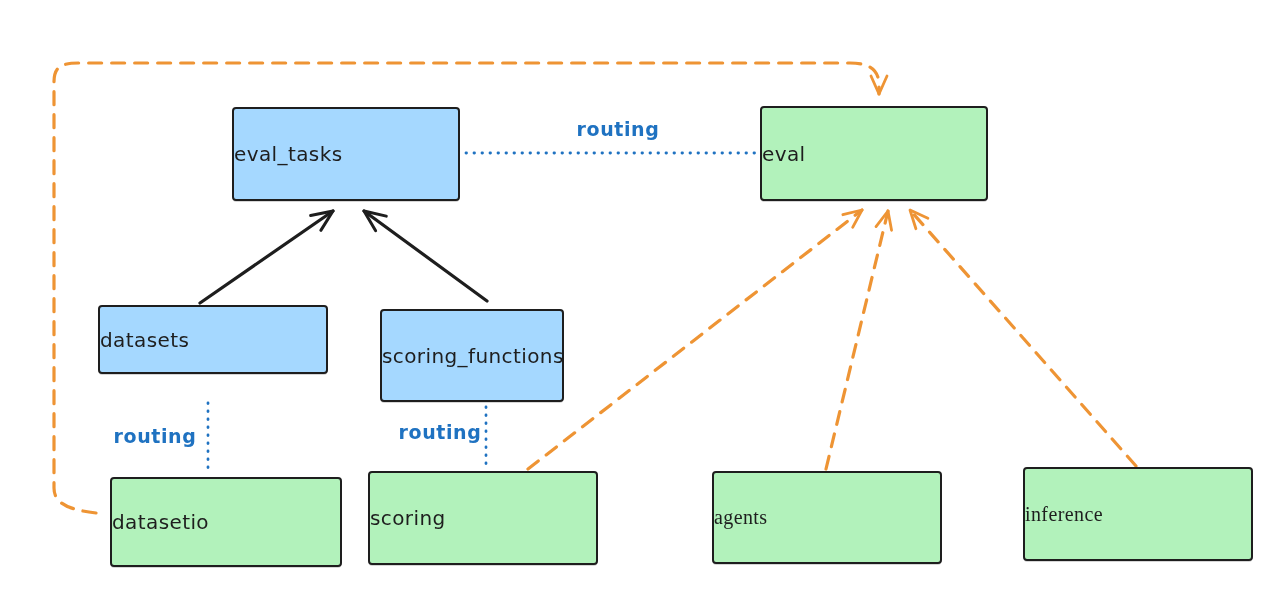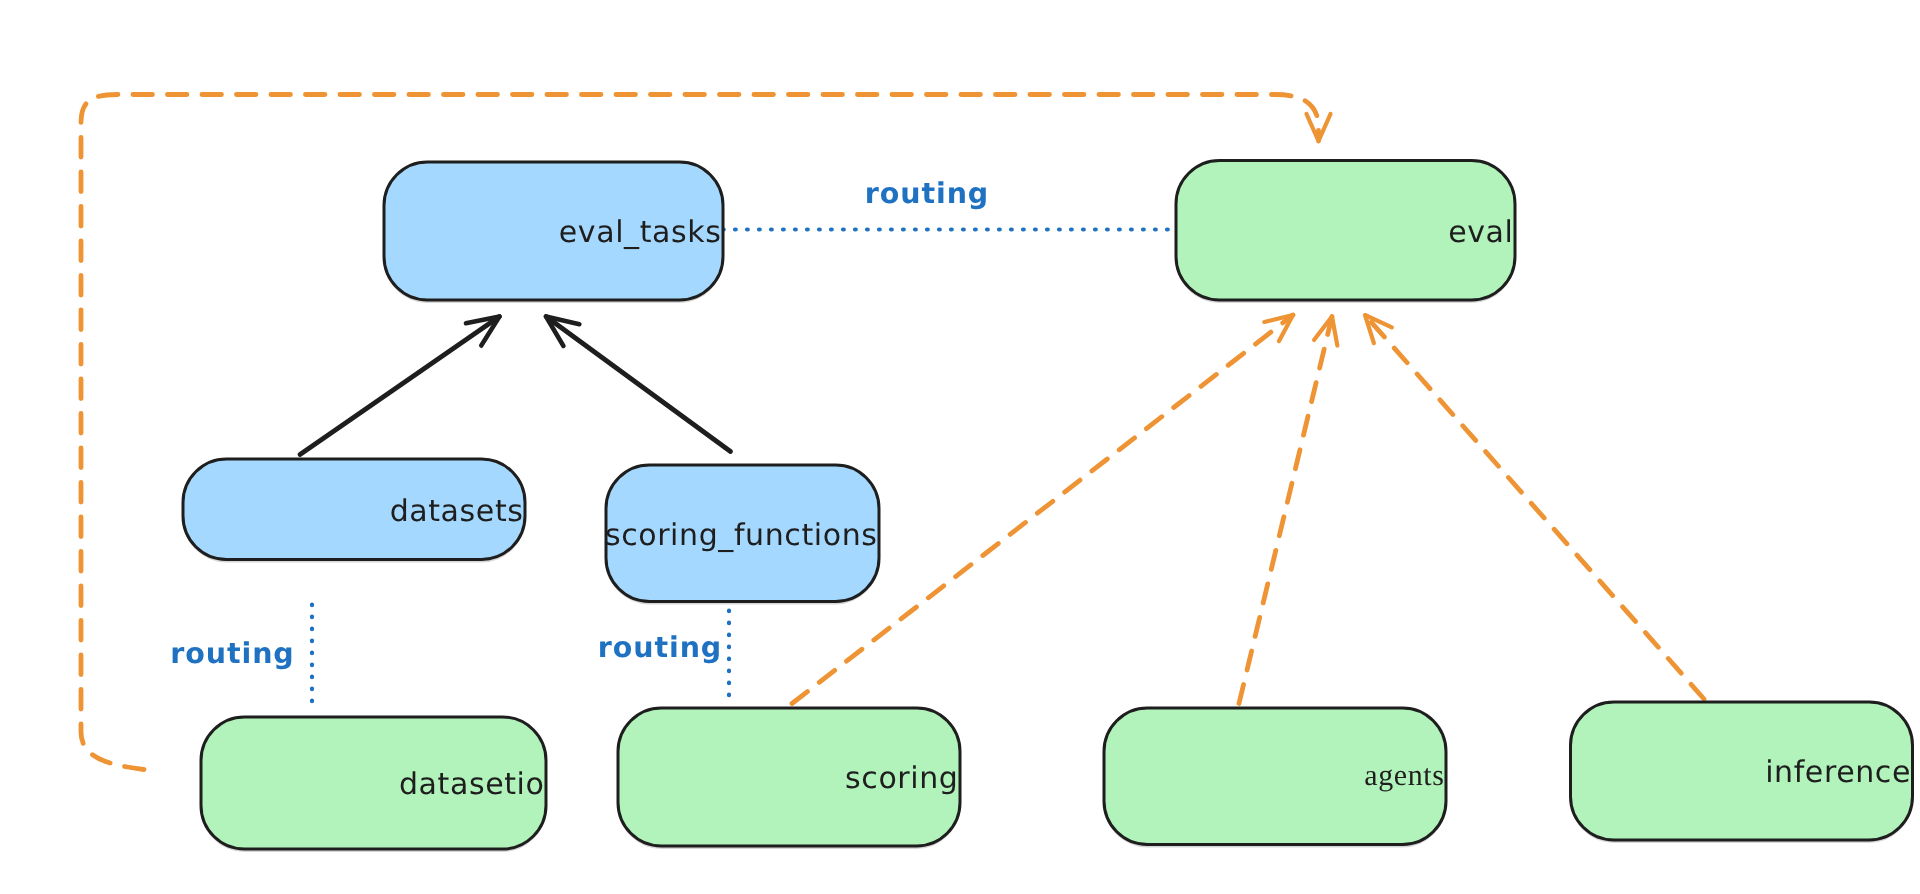--- a/index.html
+++ b/index.html
@@ -24,29 +24,28 @@
   .edges-layer{
     position:absolute;left:0;top:0;width:1280px;height:596px;
   }
   .e-black{fill:none;stroke:var(--stroke);stroke-width:3.2;stroke-linecap:round;}
   .e-blue{fill:none;stroke:var(--routing-color);stroke-width:2.8;stroke-linecap:round;stroke-dasharray:0.5 7.5;}
   .e-orange{fill:none;stroke:var(--dashed-color);stroke-width:3.2;stroke-linecap:round;stroke-dasharray:13 10;}
   .mk-black{fill:none;stroke:var(--stroke);stroke-width:3;stroke-linecap:round;stroke-linejoin:round;}
   .mk-orange{fill:none;stroke:var(--dashed-color);stroke-width:2.8;stroke-linecap:round;stroke-linejoin:round;}
   .node{
     position:absolute;
-    display:flex;align-items:center;justify-content:flex-end;
+    display:flex;align-items:center;justify-content:flex-start;
     border:2.6px solid var(--stroke);
-    border-radius:30px;
+    border-radius:4px;
     box-sizing:border-box;
     font-size:20px;
     letter-spacing:0.4px;
     color:var(--stroke);
     box-shadow:0 2px 0 -1px rgba(30,30,30,0.18);
-    margin-left:23px;
   }
   .node.blue{background:var(--blue-fill);}
   .node.green{background:var(--green-fill);}
   .edge-label{
     position:absolute;
     transform:translate(-50%,-50%);
     color:var(--routing-color);
     font-size:19px;
     font-weight:600;
     letter-spacing:0.6px;
@@ -94,29 +93,29 @@
   </div>
 
   <div class="node blue" style="left:380px;top:309px;width:184px;height:93px;">
     <span>scoring_functions</span>
   </div>
 
   <div class="node green" style="left:110px;top:477px;width:232px;height:90px;">
     <span>datasetio</span>
   </div>
 
-  <div class="node green" style="left:388px;top:471px;width:230px;height:94px;padding-left:12px;">
+  <div class="node green" style="left:368px;top:471px;width:230px;height:94px;">
     <span>scoring</span>
   </div>
 
   <div class="node green" style="left:712px;top:471px;width:230px;height:93px;font-family:Liberation Serif, serif;">
     <span>agents</span>
   </div>
 
-  <div class="node green" style="left:1023px;top:467px;width:230px;height:94px;">
+  <div class="node green" style="left:1023px;top:467px;width:230px;height:94px;font-family:Liberation Serif, serif;">
     <span>inference</span>
   </div>
 
   <div class="edge-label" style="left:618px;top:129px;">routing</div>
   <div class="edge-label" style="left:155px;top:436px;">routing</div>
   <div class="edge-label" style="left:440px;top:432px;">routing</div>
 
 </div>
 
 </body></html>

